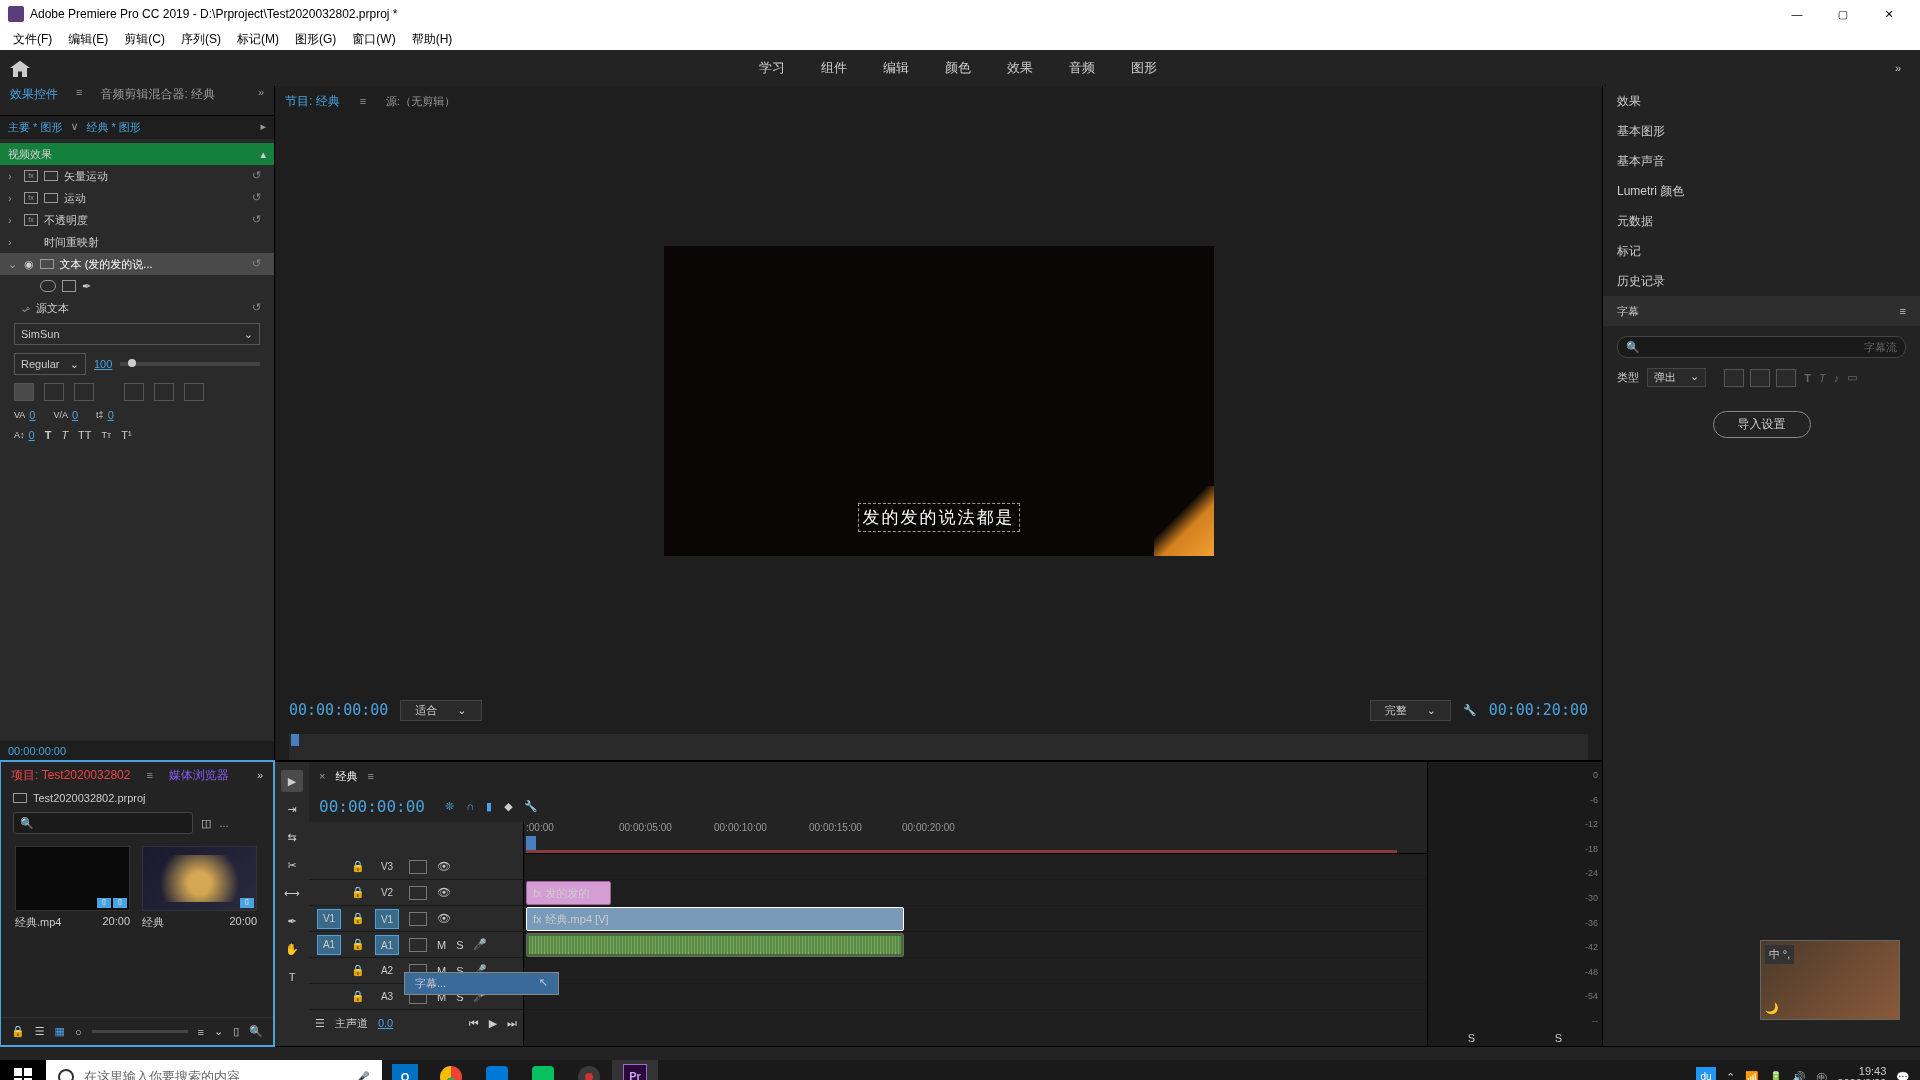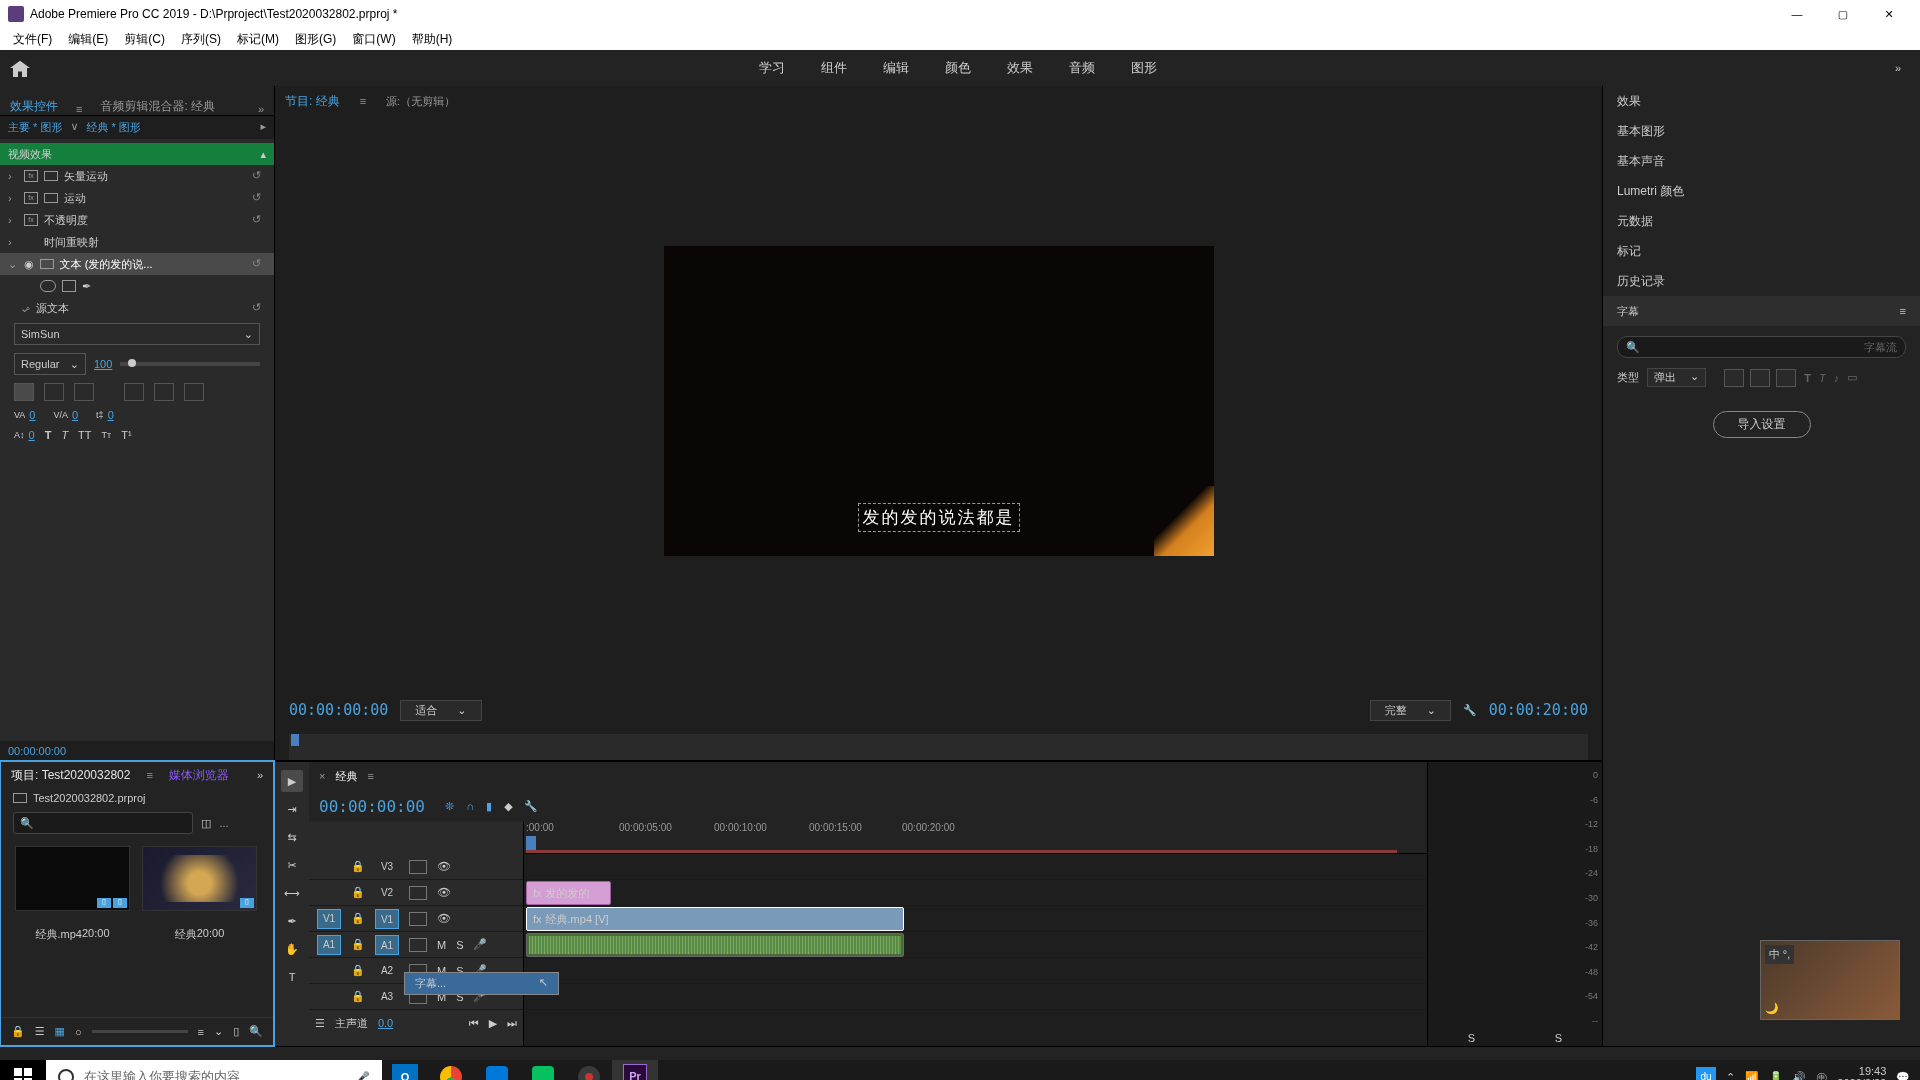--- a/index.html
+++ b/index.html
@@ -13,21 +13,21 @@
 .workspacebar{height:36px;background:#232323;display:flex;align-items:center;padding:0 10px}
 .workspacebar .home{width:20px;height:18px;background:#ccc;clip-path:polygon(50% 10%,100% 50%,85% 50%,85% 100%,60% 100%,60% 70%,40% 70%,40% 100%,15% 100%,15% 50%,0 50%)}
 .workspacebar .spacer{flex:1}
 .workspacebar .tabs{display:flex;gap:36px}
 .workspacebar .tab{color:#ccc;font-size:13px;cursor:pointer}
 .workspacebar .more{width:24px;color:#ccc;text-align:center}
 .main{display:flex;height:calc(100% - 28px - 22px - 36px - 34px);background:#1e1e1e}
 .col-left{width:275px;display:flex;flex-direction:column;border-right:1px solid #000}
 .col-mid{flex:1;display:flex;flex-direction:column}
 .col-right{width:318px;border-left:1px solid #000;background:#232323}
-.panel-tabs{height:30px;display:flex;align-items:flex-end;padding:0 10px;background:#232323;border-bottom:1px solid #000;gap:18px}
+.panel-tabs{height:30px;display:flex;align-items:flex-start;padding:0 10px;background:#232323;border-bottom:1px solid #000;gap:18px}
 .panel-tabs .tab{font-size:12px;color:#999}
 .panel-tabs .tab.active{color:#4aa3df}
 .panel-tabs .arrow{margin-left:auto;color:#999}
 .effect-controls{flex:1;background:#2a2a2a;overflow:hidden;padding:4px 0}
 .ec-row{height:22px;display:flex;align-items:center;padding:0 8px;gap:6px;position:relative}
 .ec-row.section{background:#15803d}
 .ec-row .toggle{width:10px;color:#999}
 .ec-row .fx{width:14px;height:12px;border:1px solid #999;font-size:7px;text-align:center;color:#999;line-height:10px}
 .ec-row .rect{width:14px;height:10px;border:1px solid #999}
 .ec-row .label{color:#ccc}
@@ -45,33 +45,33 @@
 .align-row{display:flex;gap:10px;padding:4px 14px;align-items:center}
 .align-btn{width:20px;height:18px;border:1px solid #555;background:#2a2a2a}
 .align-btn.on{background:#4a4a4a}
 .spacing-row{display:flex;gap:18px;padding:4px 14px;}
 .spacing-item{display:flex;gap:4px;align-items:center}
 .spacing-item .val{color:#4aa3df;text-decoration:underline}
 .textstyle-row{display:flex;gap:10px;padding:4px 14px;align-items:center}
 .project-panel{height:285px;border-top:1px solid #000;background:#232323;display:flex;flex-direction:column;border:1px solid #4aa3df;outline:1px solid #4aa3df}
 .project-panel .tabs{height:26px;display:flex;align-items:center;padding:0 10px;gap:16px}
 .project-panel .tabs .tab{font-size:12px;color:#8b5cf6}
-.project-panel .tabs .tab.active{color:#e5e5e5}
+.project-panel .tabs .tab.active{color:#ef4444}
 .project-filename{padding:4px 12px;color:#ccc;font-size:12px;display:flex;align-items:center;gap:6px}
 .project-filename .icon{width:14px;height:10px;border:1px solid #999}
 .project-search{padding:4px 12px;display:flex;align-items:center;gap:8px}
 .project-search .input{flex:1;max-width:180px;height:22px;background:#1a1a1a;border:1px solid #444;border-radius:3px;display:flex;align-items:center;padding:0 6px}
 .bins{flex:1;display:flex;gap:12px;padding:8px 14px}
 .bin{width:115px}
 .bin .thumb{width:115px;height:65px;background:#0a0a0a;border:1px solid #333;position:relative}
 .bin .thumb.fox{background:linear-gradient(135deg,#1a1a2e,#2a2a3e);display:flex;align-items:center;justify-content:center}
 .bin .thumb.fox::after{content:"";position:absolute;inset:8px;background:radial-gradient(circle at 50% 60%,#d4a853 20%,transparent 70%)}
 .bin .badges{position:absolute;bottom:2px;right:2px;display:flex;gap:2px}
 .bin .badge{width:14px;height:10px;background:#4aa3df;font-size:7px;color:#fff;text-align:center}
-.bin .meta{display:flex;justify-content:center;padding:16px 0;font-size:11px}
+.bin .meta{display:flex;justify-content:space-between;padding:4px 0;font-size:11px}
 .project-foot{height:28px;display:flex;align-items:center;padding:0 10px;gap:10px;border-top:1px solid #333}
 .program{flex:1;background:#1e1e1e;display:flex;flex-direction:column;border-bottom:1px solid #000}
 .program .tabs{height:30px;display:flex;align-items:center;padding:0 10px;gap:20px}
 .program .tabs .tab{font-size:12px;color:#4aa3df}
 .program .tabs .src{color:#999}
 .viewer{flex:1;display:flex;align-items:center;justify-content:center;background:#1e1e1e}
 .viewer .canvas{width:550px;height:310px;background:#0a0605;position:relative;overflow:hidden}
 .viewer .canvas .flare{position:absolute;right:0;bottom:0;width:60px;height:70px;background:linear-gradient(135deg,transparent 40%,#d4801f 60%,#f0a030)}
 .viewer .canvas .caption{position:absolute;bottom:24px;left:50%;transform:translateX(-50%);color:#fff;font-size:17px;text-shadow:0 0 2px #000;letter-spacing:2px;border:1px dashed #999;padding:2px 4px}
 .transport{height:48px;display:flex;align-items:center;padding:0 14px;gap:12px}

